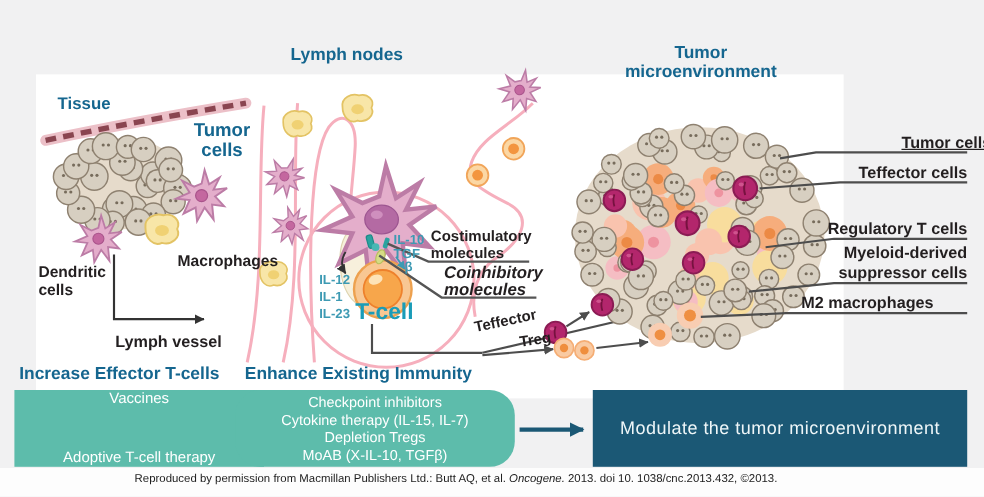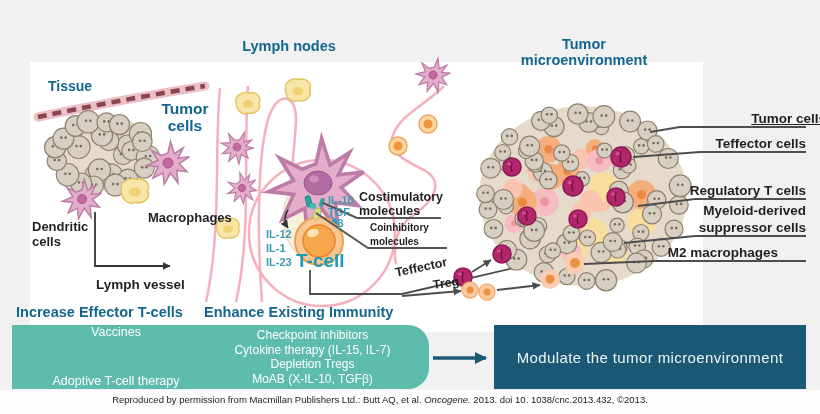--- a/index.html
+++ b/index.html
@@ -522,21 +522,21 @@
   <div class="lbl teal-cy" style="left:337px;top:217px;">β</div>
   <div class="lbl teal-cy" style="left:266px;top:228px;">IL-12</div>
   <div class="lbl teal-cy" style="left:266px;top:242px;">IL-1</div>
   <div class="lbl teal-cy" style="left:266px;top:256px;">IL-23</div>
   <div class="lbl" style="left:296px;top:250px;font-size:19px;font-weight:bold;color:#1a9cb8;">T-cell</div>
 
   <div class="lbl blk" style="left:359px;top:191px;font-size:12.5px;line-height:13.5px;">
     <div>Costimulatory</div>
     <div>molecules</div>
   </div>
-  <div class="lbl blk" style="left:370px;top:221px;font-size:10px;line-height:13.5px;">
+  <div class="lbl blk" style="left:370px;top:221px;font-size:14px;line-height:13.5px;font-style:italic;">
     <div>Coinhibitory</div>
     <div>molecules</div>
   </div>
 
   <div class="lbl blk rot" style="left:394px;top:266px;font-size:12.5px;transform:rotate(-12deg);">Teffector</div>
   <div class="lbl blk rot" style="left:432px;top:278px;font-size:12.5px;transform:rotate(-8deg);">Treg</div>
 
   <div class="lbl rlab" style="left:676px;top:111px;text-decoration:underline;">Tumor cells</div>
   <div class="lbl rlab" style="left:656px;top:136px;">Teffector cells</div>
   <div class="lbl rlab" style="left:656px;top:183px;">Regulatory T cells</div>

